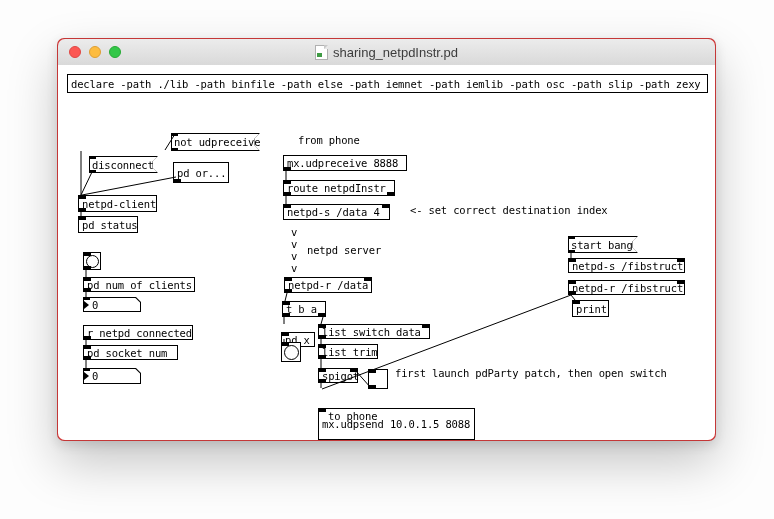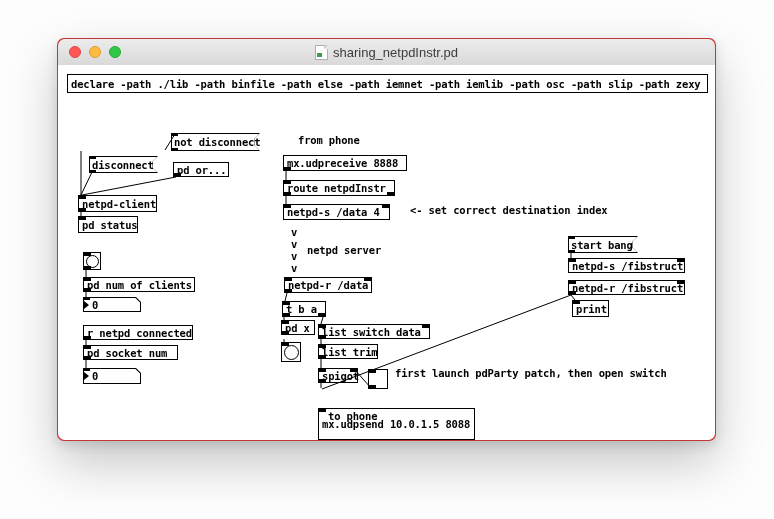--- a/index.html
+++ b/index.html
@@ -18,21 +18,21 @@
   .titlewrap{position:absolute;left:0;right:0;top:0;height:26px;display:flex;align-items:center;justify-content:center;gap:5px;}
   .docicon{width:11px;height:13px;background:#fff;border:1px solid #b0b0b0;position:relative;display:inline-block;}
   .docicon::before{content:"";position:absolute;right:-1px;top:-1px;width:0;height:0;
     border-left:4px solid #c8c8c8;border-top:4px solid #e9e9e9;transform:rotate(90deg);}
   .docicon::after{content:"";position:absolute;left:1px;bottom:2px;width:5px;height:4px;background:#3f9b44;}
   .title{font:13px "Liberation Sans", sans-serif;color:#3c3c3c;}
   .canvas{position:absolute;left:0;top:26px;right:0;bottom:0;background:#fff;border-radius:0 0 7px 7px;}
   .nodes-layer{position:absolute;left:0;top:0;width:774px;height:519px;}
   .wires{position:absolute;left:0;top:0;pointer-events:none;}
   .node{position:absolute;box-sizing:border-box;font:10.5px "DejaVu Sans Mono", monospace;color:#000;white-space:pre;}
-  .node .label{position:relative;display:flex;align-items:center;height:100%;padding:0 3px;letter-spacing:-0.15px;font-weight:bold;}
+  .node .label{position:relative;display:flex;align-items:center;height:100%;padding:0 3px;letter-spacing:-0.15px;}
   .obj{border:1px solid #000;background:#fff;}
   .comment{background:transparent;}
   .comment .label{padding:0;}
   .shape-bg{position:absolute;inset:0;background:#000;}
   .shape-fg{position:absolute;inset:1px;background:#fff;}
   .msg .shape-bg{clip-path:polygon(0 0,100% 0,calc(100% - 5px) 28%,calc(100% - 5px) 72%,100% 100%,0 100%);}
   .msg .shape-fg{clip-path:polygon(0 0,100% 0,calc(100% - 4.4px) 28%,calc(100% - 4.4px) 72%,100% 100%,0 100%);}
   .number .shape-bg{clip-path:polygon(0 0,calc(100% - 5px) 0,100% 5px,100% 100%,0 100%);}
   .number .shape-fg{clip-path:polygon(0 0,calc(100% - 4.6px) 0,100% 4.6px,100% 100%,0 100%);}
   .number .label{padding-left:9px;}
@@ -57,44 +57,44 @@
       </div>
       <div class="titlewrap">
         <span class="docicon"></span>
         <span class="title">sharing_netpdInstr.pd</span>
       </div>
     </div>
     <div class="canvas"></div>
   </div>
   <div class="nodes-layer">
       <div class="node obj" style="left: 67px; top: 74px; width: 641px; height: 19px;"><span class="label">declare -path ./lib -path binfile -path else -path iemnet -path iemlib -path osc -path slip -path zexy</span></div>
-      <div class="node msg" style="left: 171px; top: 133px; width: 89px; height: 18px;"><div class="shape-bg"></div><div class="shape-fg"></div><span class="label">not disconnect</span><span class="port p-tl"></span><span class="port p-bl"></span></div>
+      <div class="node msg" style="left: 171px; top: 133px; width: 89px; height: 18px;"><div class="shape-bg"></div><div class="shape-fg"></div><span class="label">not udpreceive</span><span class="port p-tl"></span><span class="port p-bl"></span></div>
       <div class="node msg" style="left: 89px; top: 156px; width: 69px; height: 17px;"><div class="shape-bg"></div><div class="shape-fg"></div><span class="label">disconnect</span><span class="port p-tl"></span><span class="port p-bl"></span></div>
-      <div class="node obj" style="left: 173px; top: 162px; width: 56px; height: 15px;"><span class="label">pd or...</span><span class="port p-bl"></span></div>
+      <div class="node obj" style="left: 173px; top: 162px; width: 56px; height: 21px;"><span class="label">pd or...</span><span class="port p-bl"></span></div>
       <div class="node obj" style="left: 78px; top: 195px; width: 79px; height: 17px;"><span class="label">netpd-client</span><span class="port p-tl"></span><span class="port p-bl"></span></div>
       <div class="node obj" style="left: 78px; top: 216px; width: 60px; height: 17px;"><span class="label">pd status</span><span class="port p-tl"></span></div>
       <div class="node bang" style="left: 83px; top: 252px; width: 18px; height: 18px;"><div class="circle"></div><span class="port p-tl"></span><span class="port p-bl"></span></div>
       <div class="node obj" style="left: 83px; top: 277px; width: 112px; height: 15px;"><span class="label">pd num_of_clients</span><span class="port p-tl"></span><span class="port p-bl"></span></div>
       <div class="node number" style="left: 83px; top: 297px; width: 58px; height: 15px;"><div class="shape-bg"></div><div class="shape-fg"></div><span class="tri"></span><span class="label">0</span><span class="port p-tl"></span></div>
       <div class="node obj" style="left: 83px; top: 325px; width: 110px; height: 15px;"><span class="label">r netpd_connected</span><span class="port p-bl"></span></div>
       <div class="node obj" style="left: 83px; top: 345px; width: 95px; height: 15px;"><span class="label">pd socket_num</span><span class="port p-tl"></span><span class="port p-bl"></span></div>
       <div class="node number" style="left: 83px; top: 368px; width: 58px; height: 16px;"><div class="shape-bg"></div><div class="shape-fg"></div><span class="tri"></span><span class="label">0</span><span class="port p-tl"></span></div>
       <div class="node comment" style="left: 298px; top: 134px;"><span class="label">from phone</span></div>
       <div class="node obj" style="left: 283px; top: 155px; width: 124px; height: 16px;"><span class="label">mx.udpreceive 8888</span><span class="port p-bl"></span></div>
       <div class="node obj" style="left: 283px; top: 180px; width: 112px; height: 16px;"><span class="label">route netpdInstr</span><span class="port p-tl"></span><span class="port p-bl"></span><span class="port p-br"></span></div>
       <div class="node obj" style="left: 283px; top: 204px; width: 107px; height: 16px;"><span class="label">netpd-s /data 4</span><span class="port p-tl"></span><span class="port p-tr"></span></div>
       <div class="node comment" style="left: 410px; top: 204px;"><span class="label">&lt;- set correct destination index</span></div>
       <div class="node comment" style="left: 291px; top: 226px;"><span class="label">v</span></div>
       <div class="node comment" style="left: 291px; top: 238px;"><span class="label">v</span></div>
       <div class="node comment" style="left: 291px; top: 250px;"><span class="label">v</span></div>
       <div class="node comment" style="left: 291px; top: 262px;"><span class="label">v</span></div>
       <div class="node comment" style="left: 307px; top: 244px;"><span class="label">netpd server</span></div>
       <div class="node obj" style="left: 284px; top: 277px; width: 88px; height: 16px;"><span class="label">netpd-r /data</span><span class="port p-tl"></span><span class="port p-tr"></span><span class="port p-bl"></span></div>
       <div class="node obj" style="left: 282px; top: 301px; width: 44px; height: 16px;"><span class="label">t b a</span><span class="port p-tl"></span><span class="port p-bl"></span><span class="port p-br"></span></div>
-      <div class="node obj" style="left: 281px; top: 320px; width: 34px; height: 15px;"><span class="label">pd x</span><span class="port p-tl"></span><span class="port p-bl"></span></div>
+      <div class="node obj" style="left: 281px; top: 332px; width: 34px; height: 15px;"><span class="label">pd x</span><span class="port p-tl"></span><span class="port p-bl"></span></div>
       <div class="node obj" style="left: 318px; top: 324px; width: 112px; height: 15px;"><span class="label">list switch data</span><span class="port p-tl"></span><span class="port p-tr"></span><span class="port p-bl"></span></div>
       <div class="node bang" style="left: 281px; top: 342px; width: 20px; height: 20px;"><div class="circle"></div><span class="port p-tl"></span></div>
       <div class="node obj" style="left: 318px; top: 344px; width: 60px; height: 15px;"><span class="label">list trim</span><span class="port p-tl"></span><span class="port p-bl"></span></div>
       <div class="node obj" style="left: 318px; top: 368px; width: 40px; height: 15px;"><span class="label">spigot</span><span class="port p-tl"></span><span class="port p-tr"></span><span class="port p-bl"></span></div>
       <div class="node toggle" style="left: 368px; top: 369px; width: 20px; height: 20px;"><span class="port p-tl"></span><span class="port p-bl"></span></div>
       <div class="node comment" style="left: 395px; top: 367px;"><span class="label">first launch pdParty patch, then open switch</span></div>
       <div class="node obj" style="left: 318px; top: 408px; width: 157px; height: 32px;"><span class="label">mx.udpsend 10.0.1.5 8088</span><span class="port p-tl"></span></div>
       <div class="node comment" style="left: 328px; top: 410px;"><span class="label">to phone</span></div>
       <div class="node msg" style="left: 568px; top: 236px; width: 70px; height: 17px;"><div class="shape-bg"></div><div class="shape-fg"></div><span class="label">start bang</span><span class="port p-tl"></span><span class="port p-bl"></span></div>
       <div class="node obj" style="left: 568px; top: 258px; width: 117px; height: 15px;"><span class="label">netpd-s /fibstruct</span><span class="port p-tl"></span><span class="port p-tr"></span></div>

